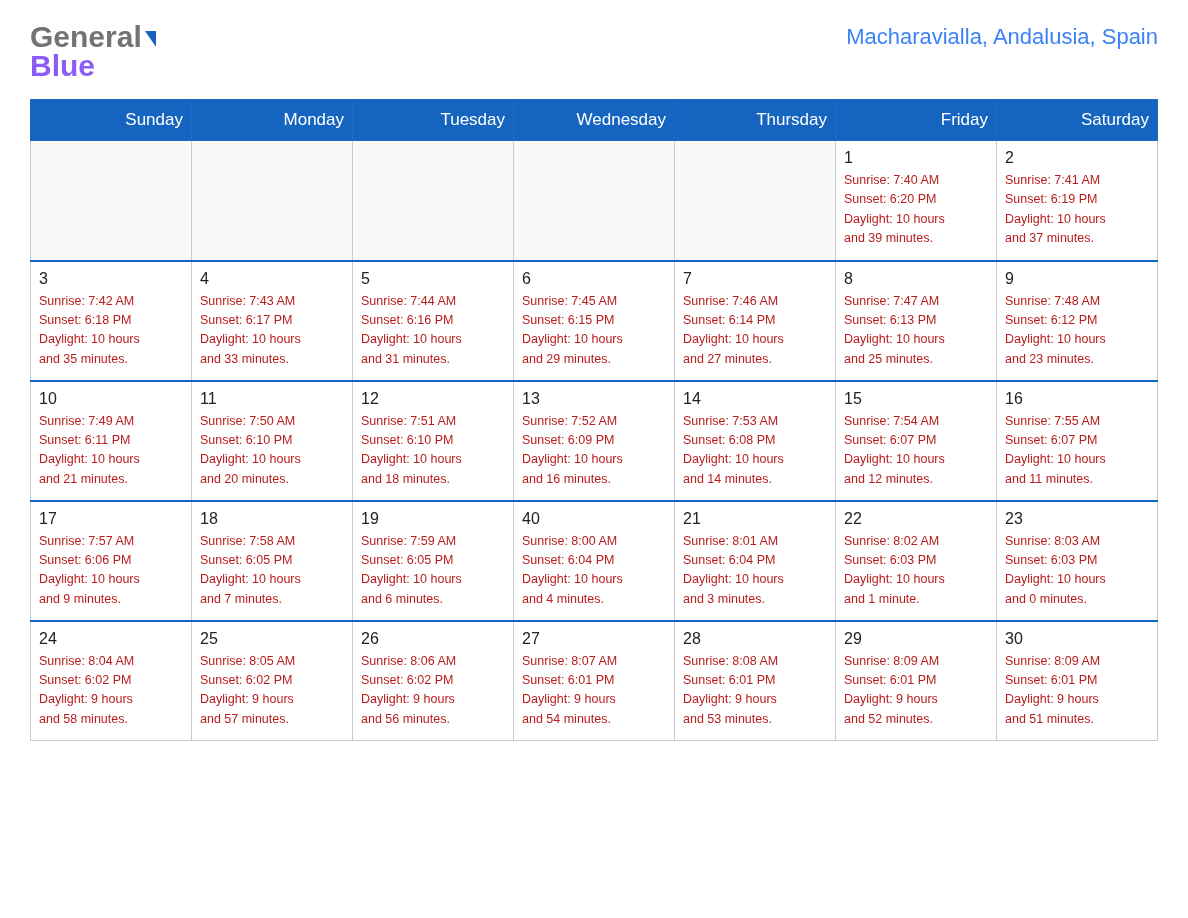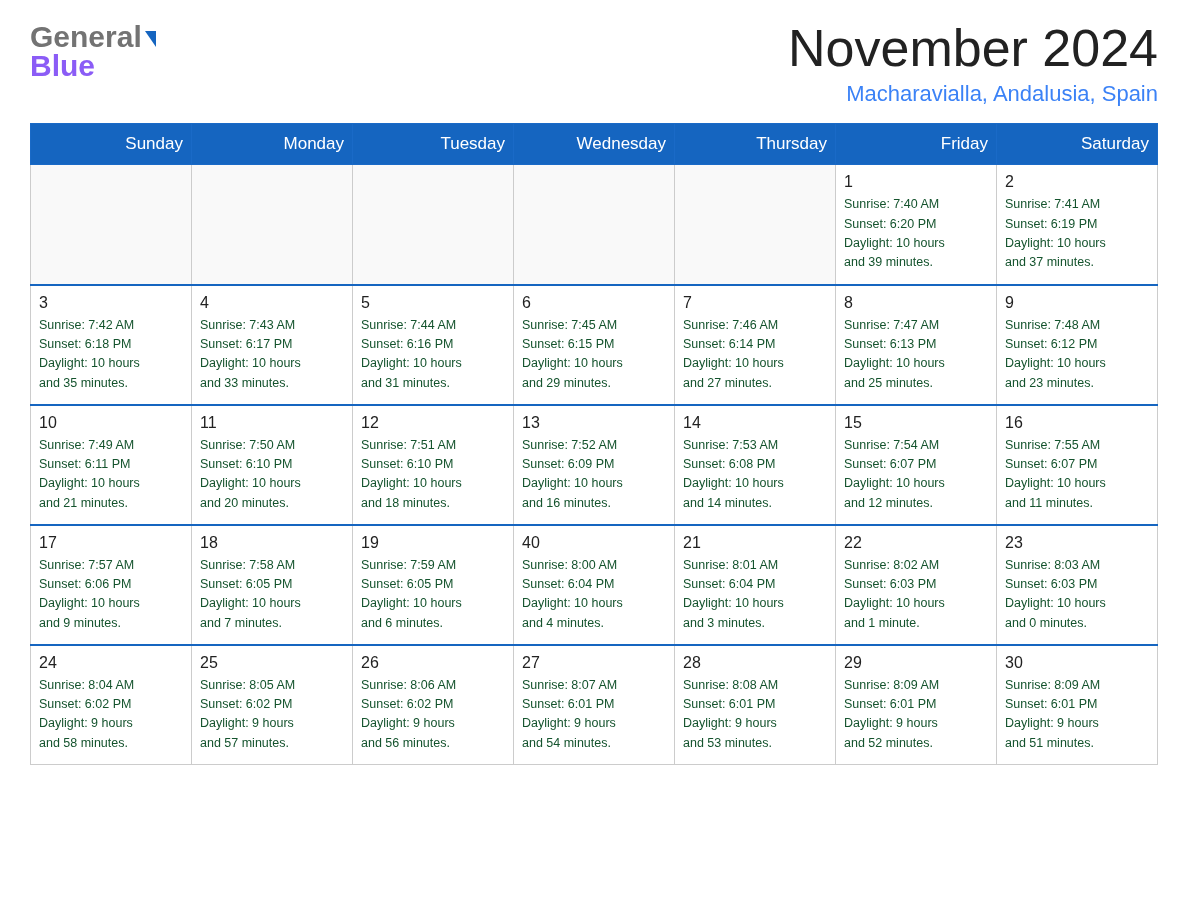--- a/index.html
+++ b/index.html
@@ -60,21 +60,21 @@
     }
     .day-number {
       font-size: 16px;
       font-weight: normal;
       color: #222;
       display: block;
       margin-bottom: 4px;
     }
     .day-info {
       font-size: 12.5px;
-      color: #14532d;
+      color: #b91c1c;
       line-height: 1.55;
     }
     .empty-cell {
       background: #f9f9f9;
     }
     .row-separator td {
       border-top: 2px solid #1565c0;
     }
   </style>
 </head>
@@ -82,21 +82,20 @@
 
 <div class="header-area">
   <div class="logo-area">
     <div style="display:flex; align-items:center; line-height:1.1;">
       <span style="font-size:30px; font-weight:bold; color:#737373;">General</span>
       <span style="display:inline-block; width:0; height:0; border-left:11px solid transparent; border-top:16px solid #1565c0; margin-left:3px; margin-top:4px;"></span>
     </div>
     <div style="font-size:30px; font-weight:bold; color:#8b5cf6; margin-top:-4px;">Blue</div>
   </div>
   <div class="title-area">
-    <div class="calendar-title">November 2024</div>
     <div class="calendar-subtitle">Macharavialla, Andalusia, Spain</div>
   </div>
 </div>
 
 <table class="calendar-table">
   <thead>
     <tr>
       <th>Sunday</th>
       <th>Monday</th>
       <th>Tuesday</th>

